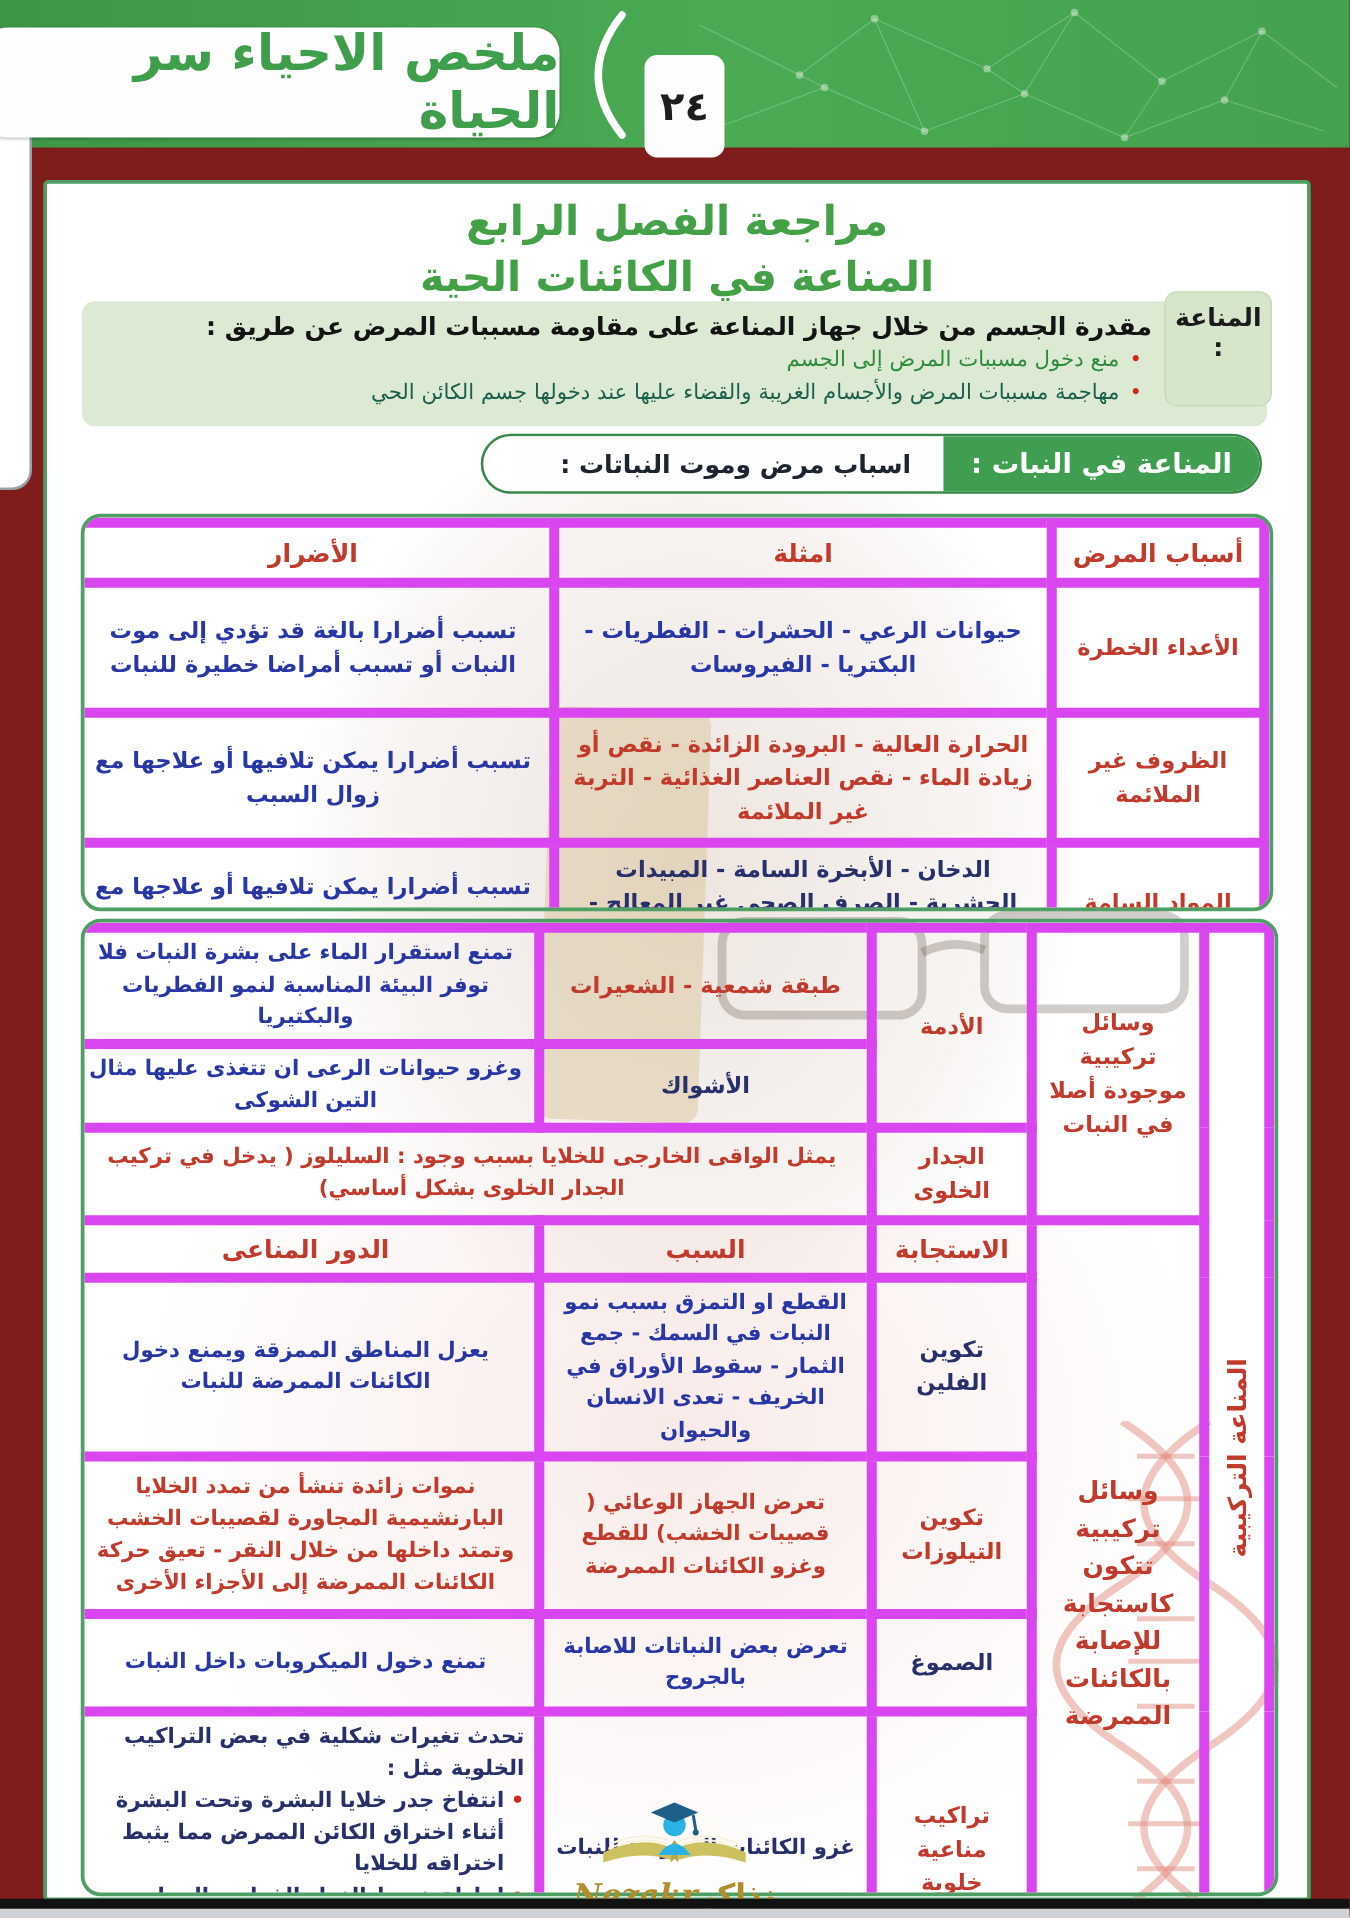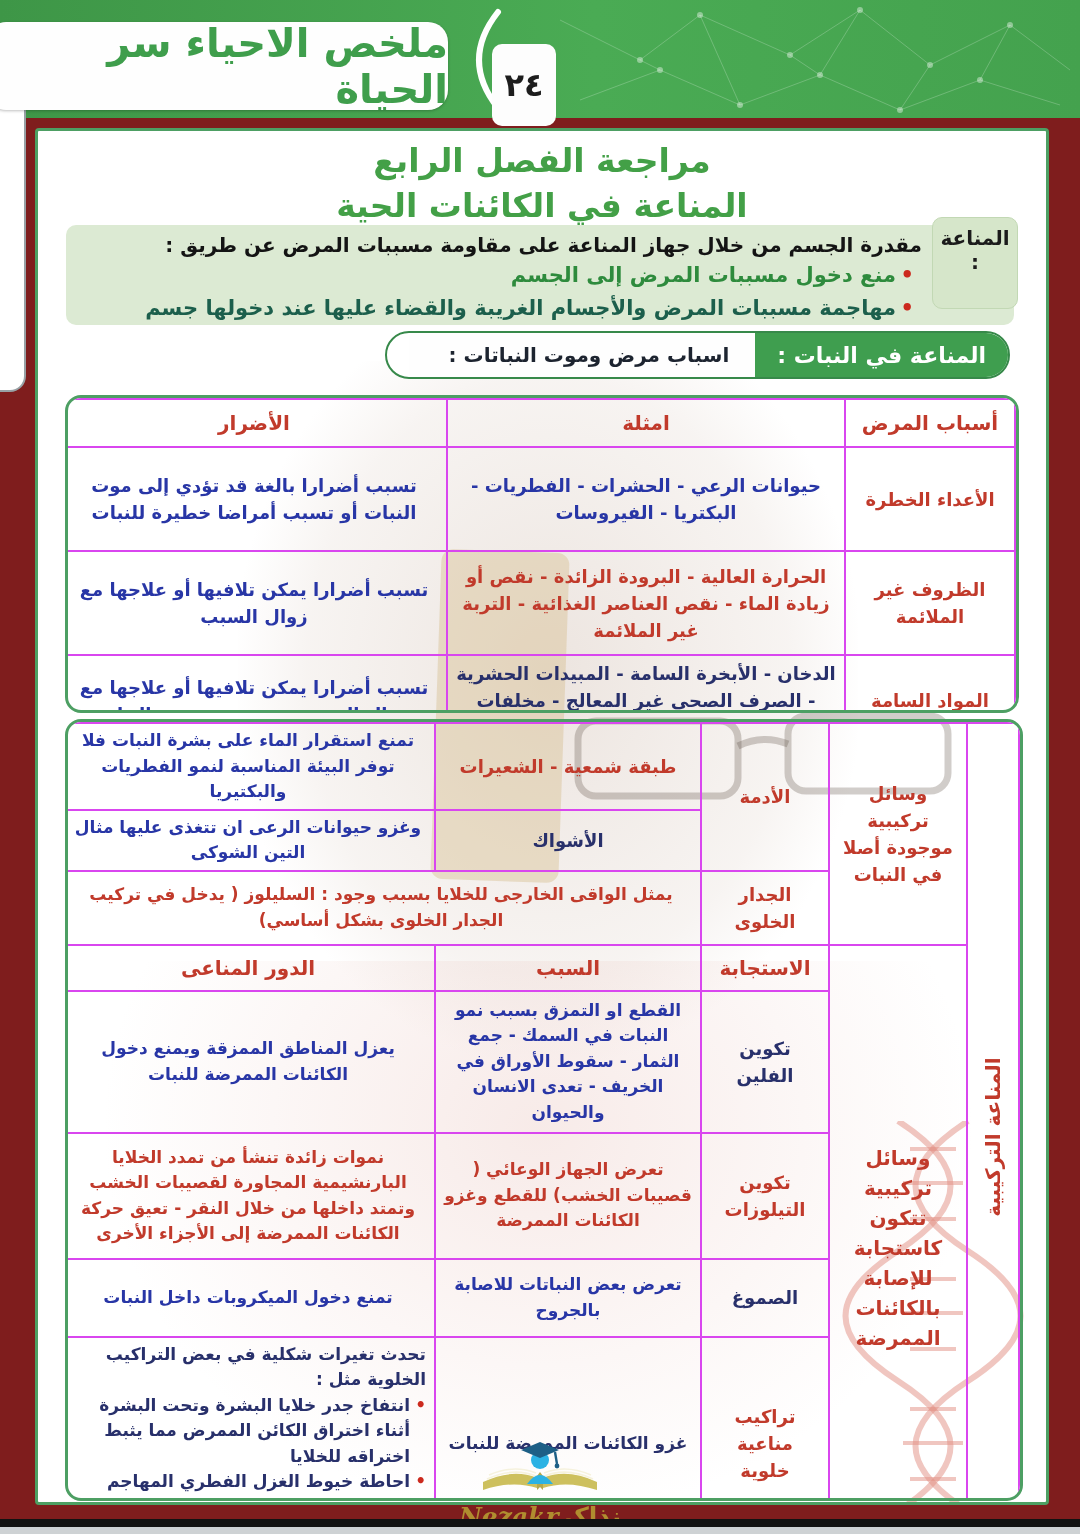--- a/index.html
+++ b/index.html
@@ -12,54 +12,54 @@
   .header { position:absolute; left:0; top:0; width:1080px; height:118px;
     background:linear-gradient(90deg,#3e9647 0%, #4aab54 55%, #44a24e 100%); }
   .net-pattern { position:absolute; inset:0; }
   .left-curl { position:absolute; left:-18px; top:28px; width:44px; height:364px;
     background:#fff; border:2px solid #98a1a5; border-radius:16px; z-index:1; }
   .brand-box { position:absolute; left:-14px; top:22px; width:462px; height:88px;
     background:#fefefe; border-radius:20px; display:flex; align-items:center; justify-content:center;
     z-index:4; box-shadow:0 1px 3px rgba(0,0,0,.25); }
   .brand-box span { color:#3f9e4c; font-size:40px; font-weight:700; letter-spacing:-1px; }
   .brand-arc { position:absolute; left:446px; top:8px; z-index:4; }
-  .page-tab { position:absolute; left:492px; top:44px; width:64px; height:82px;
+  .page-tab { position:absolute; left:516px; top:44px; width:64px; height:82px;
     background:#fdfdfd; border-radius:10px; display:flex; align-items:center; justify-content:center;
     z-index:4; color:#1d1d1d; font-size:32px; font-weight:700; }
   
-  .sheet { position:absolute; left:35px; top:128px; width:1014px; height:1377px;
+  .sheet { position:absolute; left:35px; top:144px; width:1014px; height:1377px;
     border:3px solid #4d9f63; border-radius:4px; background:#fff; overflow:hidden; }
   .wm { position:absolute; z-index:0; pointer-events:none; }
   .content { position:absolute; inset:0; z-index:2; }
   
   .title { position:absolute; left:0; top:8px; width:100%; text-align:center; }
   .title .l1, .title .l2 { color:#43a047; font-weight:700; font-size:33px; line-height:1.35; }
   
   .defbox { position:absolute; right:32px; top:94px; width:948px; height:100px;
     background:#dcead3; border-radius:10px; }
   .deftab { position:absolute; right:-4px; top:-8px; width:86px; height:92px;
     background:#d6e6ca; border:1px solid #c2d8b4; border-radius:10px;
     text-align:center; padding-top:8px; font-size:20px; font-weight:700; color:#1b1b1b; }
   .defbody { position:absolute; right:92px; left:12px; top:6px; }
   .def-intro { color:#141414; font-size:20px; font-weight:700; line-height:1.4; }
-  .def-bullet { font-size:21px; font-weight:700; line-height:1.55; padding-right:26px; position:relative; }
+  .def-bullet { font-size:17px; font-weight:400; line-height:1.55; padding-right:26px; position:relative; }
   .def-bullet::before { content:"•"; position:absolute; right:8px; color:#cc2a1e; }
   .def-bullet.b1 { color:#2e8b3d; }
   .def-bullet.b2 { color:#1c5f4c; }
   
   .pill { position:absolute; right:36px; top:200px; height:48px; display:flex; flex-direction:row;
     border-radius:24px; overflow:hidden; border:2px solid #37894a; background:#fff; }
   .pill .green { background:#3f9e4f; color:#fff; font-size:22px; font-weight:700;
     display:flex; align-items:center; padding:0 22px; }
   .pill .white { background:#fefefe; color:#1d2430; font-size:20px; font-weight:700;
     display:flex; align-items:center; padding:0 26px 0 40px;margin-left:22px; }
   
   .twrap { position:absolute; border:3px solid #4d9f63; border-radius:16px; overflow:hidden; background:transparent; }
   table { border-collapse:collapse; width:100%; height:100%; table-layout:fixed; }
-  td { border:2px solid #d946ef; text-align:center; vertical-align:middle;
+  td { border:8px solid #d946ef; text-align:center; vertical-align:middle;
     padding:4px 8px; font-weight:700; font-size:18px; line-height:1.5; background:transparent; }
   .t-red  { color:#c13a2b; }
   .t-blue { color:#2836a6; }
   .t-navy { color:#28306b; }
   .hdr td { font-size:20px; color:#c13a2b; }
   .t1 { left:27px; top:264px; width:954px; height:318px; }
   .t2 { left:27px; top:588px; width:958px; height:782px; }
   .vlabel-td { position:relative; }
   .vlabel { position:absolute; top:50%; left:50%; transform:translate(-50%,-50%) rotate(-90deg);
     white-space:nowrap; color:#c13a2b; font-size:20px; font-weight:700; }

